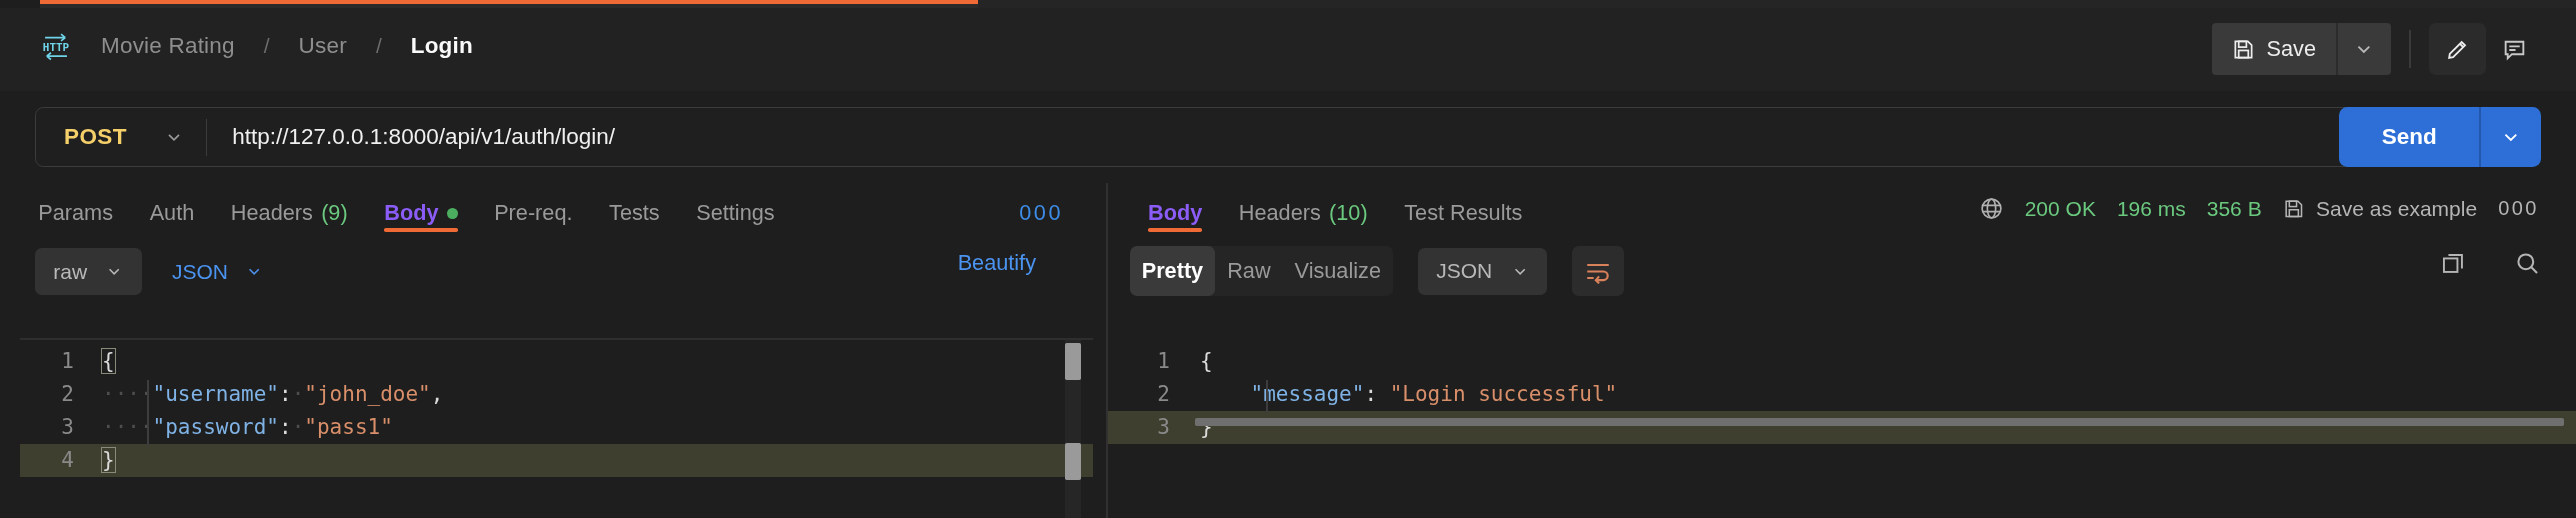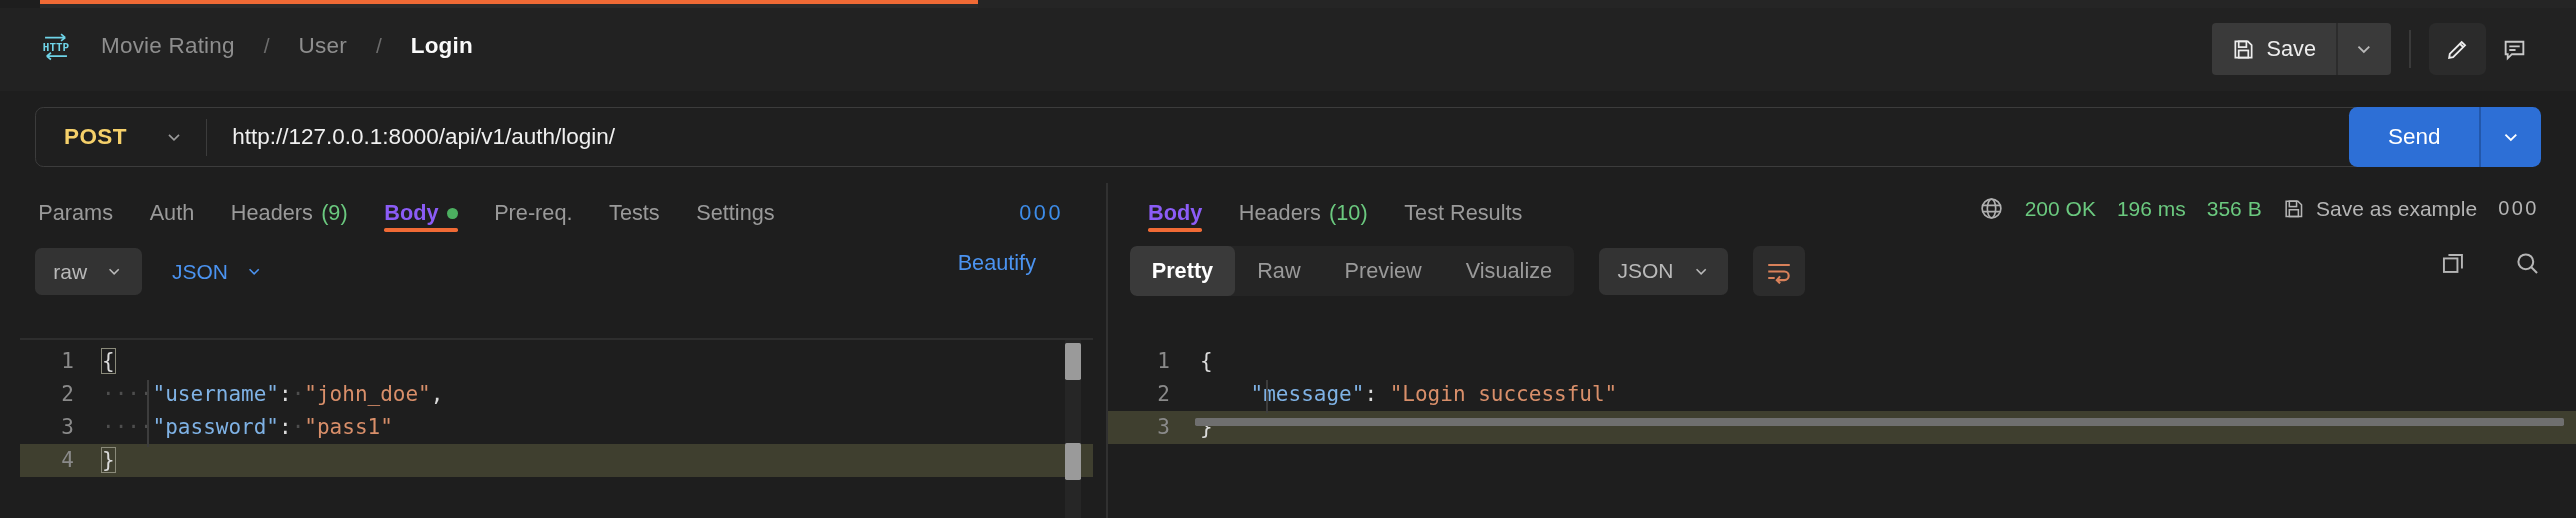--- a/index.html
+++ b/index.html
@@ -37,21 +37,21 @@
   
   .urlrow { position:absolute; left:0; top:92px; width:2576px; height:92px; }
   .urlbox { position:absolute; left:35px; top:15px; width:2334px; height:60px;
             background:#1f1f1f; border:1.7px solid #3c3c3c; border-radius:8.3px; display:flex; align-items:center; }
   .method { display:flex; align-items:center; gap:37px; padding:0 21.7px 0 28px; height:57px; }
   .method-label { font-size:22.5px; color:#f5d06a; font-weight:bold; letter-spacing:0.4px; }
   .url-div { width:1.7px; height:37px; background:#3c3c3c; }
   .url-text { padding-left:25px; font-size:22.5px; color:#f0f0f0; }
   .send-group { position:absolute; right:35px; top:15px; display:flex; align-items:stretch;
                 background:#2d6fd6; border-radius:8.3px; overflow:hidden; height:60px; }
-  .send-btn { display:flex; align-items:center; justify-content:center; width:130px; color:#fff; font-size:22.5px; font-weight:normal; }
+  .send-btn { display:flex; align-items:center; justify-content:center; width:140px; color:#fff; font-size:22.5px; font-weight:bold; }
   .send-div { width:1.7px; background:#2257ab; }
   .send-caret { display:flex; align-items:center; justify-content:center; width:60px; }
 
   
   .pane-split { position:absolute; left:1106px; top:183px; width:1.7px; height:335px; background:#313131; }
   .pane-left { position:absolute; left:0; top:183px; width:1106px; height:335px; }
   .pane-right { position:absolute; left:1108px; top:183px; width:1468px; height:335px; }
 
   .tabsrow { position:relative; height:55px; }
   .tabs { position:absolute; display:flex; align-items:flex-start; gap:0; }
@@ -67,21 +67,21 @@
   
   .reqtool { position:relative; height:67px; }
   .pill { display:inline-flex; align-items:center; gap:18.3px; background:#333; border-radius:6.7px; padding:0 18.3px; height:47px; }
   .pill-label { font-size:21px; color:#b9b9b9; }
   .plain-sel { display:inline-flex; align-items:center; gap:16.7px; height:47px; }
   .plain-sel .pill-label { color:#4b93f0; }
   .beautify { position:absolute; right:70px; top:11.7px; font-size:21.7px; color:#4b93f0; }
 
   
   .seg { display:inline-flex; align-items:center; background:#252525; border-radius:6.7px; height:50px; overflow:hidden; }
-  .seg-item { display:flex; align-items:center; justify-content:center; padding:0 22px; height:50px; font-size:21.7px; color:#9a9a9a; }
+  .seg-item { display:flex; align-items:center; justify-content:center; padding:0 12px; height:50px; font-size:21.7px; color:#9a9a9a; }
   .seg-item.active { background:#3a3a3a; color:#fff; border-radius:6.7px; font-weight:bold; }
   .wrap-btn { display:inline-flex; align-items:center; justify-content:center; width:52px; height:50px;
               background:#2c2c2c; border-radius:6.7px; }
 
   
   .status { position:absolute; right:37px; top:13.3px; display:flex; align-items:center; gap:21px; }
   .status-val { font-size:21px; color:#6bc97f; }
   .status-save { display:flex; align-items:center; gap:11.7px; font-size:21px; color:#b5b5b5; }
 
   
@@ -316,21 +316,20 @@
         </span>
         <span style="color:#b5b5b5; font-size:20px; letter-spacing:2.5px;">000</span>
       </div>
     </div>
 
     <div class="reqtool">
       <div style="position:absolute; left:21.7px; top:8.3px; display:flex; align-items:center; gap:25px;">
         <div class="seg">
           <div class="seg-item active">Pretty</div>
           <div class="seg-item">Raw</div>
-          <div class="seg-item">Preview</div>
           <div class="seg-item">Visualize</div>
         </div>
         <div class="pill">
           <span class="pill-label">JSON</span>
           <span>
             <svg width="18.3" height="18.3" viewBox="0 0 24 24" fill="none" stroke="#b9b9b9" stroke-width="2">
               <path d="M6 9.5 L12 15.5 L18 9.5"></path>
             </svg>
           </span>
         </div>

